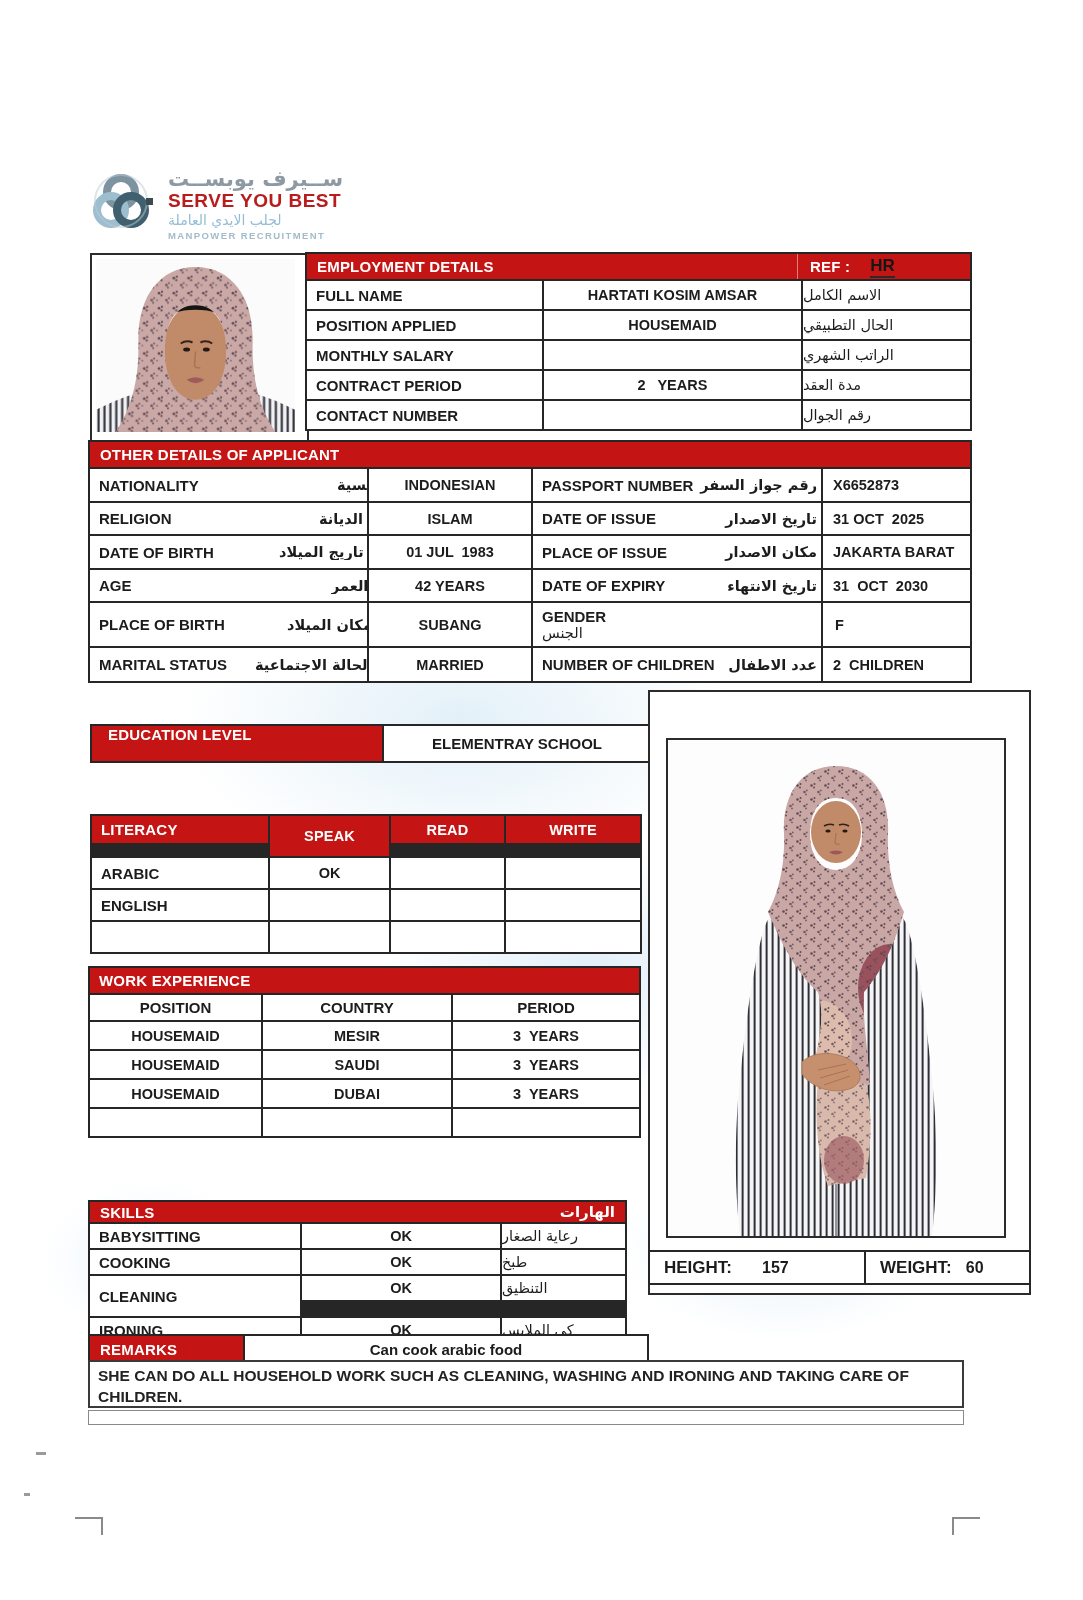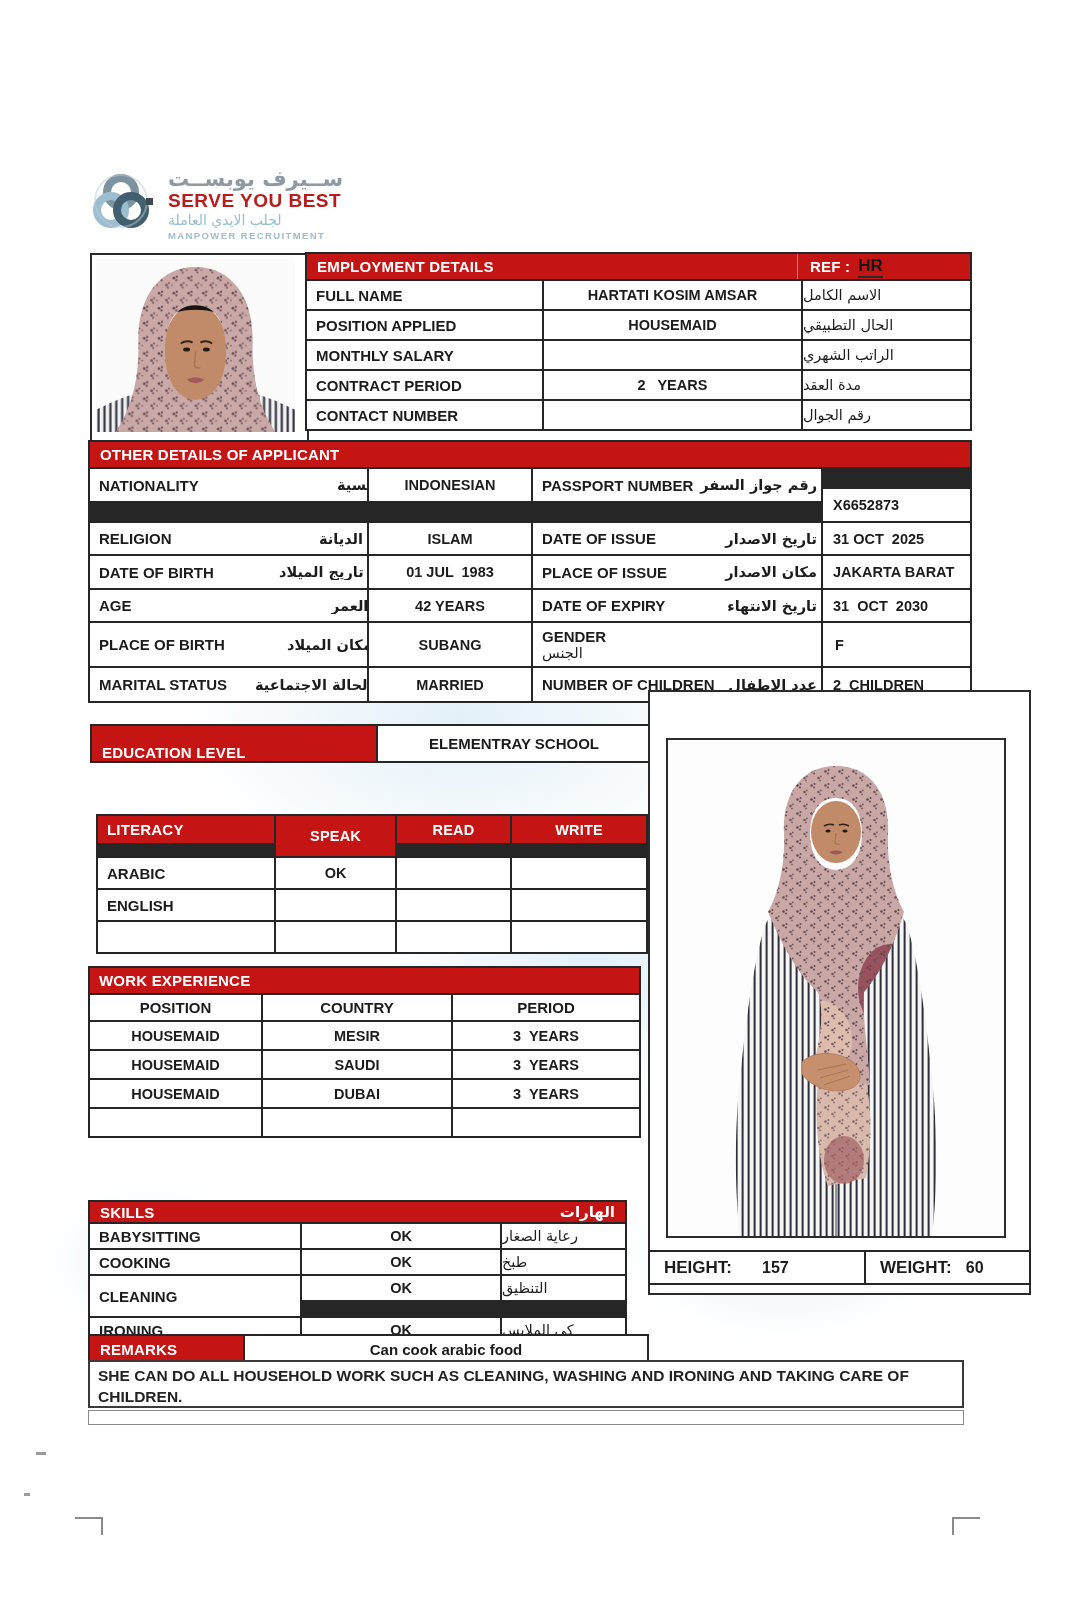--- a/index.html
+++ b/index.html
@@ -88,21 +88,21 @@
       <path d="M101,92 L100,106 Q101,109 106,108" stroke="#a87550" stroke-width="1.5" fill="none"></path>
       <path d="M92,120 Q101,115 110,120 Q101,127 92,120 Z" fill="#a05a5e"></path>
     </svg>
   </div>
 
   <div class="tbl" style="left:305px;top:252px;width:663px;grid-template-columns:235px 1fr 167px;">
     <div class="red split" style="grid-column:1/-1;height:25px;padding:0 10px;">
       <span class="hdr-txt">EMPLOYMENT DETAILS</span>
       <span style="display:flex;align-items:center;gap:8px;border-left:1px solid rgba(255,255,255,.45);padding-left:12px;height:100%;min-width:150px;">
         <span class="hdr-txt">REF :</span>
-        <span style="color:#161616;font-weight:bold;font-size:17px;border-bottom:2px solid #2a2a2a;">HR</span>
+        <span style="color:#161616;font-weight:bold;font-size:17px;border-bottom:2px solid #2a2a2a;margin-left:12px;">HR</span>
       </span>
     </div>
     <div class="lab" style="height:28px;">FULL NAME</div>
     <div class="val" style="height:28px;">HARTATI KOSIM AMSAR</div>
     <div class="ar" style="height:28px;">الاسم الكامل</div>
     <div class="lab" style="height:28px;">POSITION APPLIED</div>
     <div class="val" style="height:28px;">HOUSEMAID</div>
     <div class="ar" style="height:28px;">الحال التطبيقي</div>
     <div class="lab" style="height:28px;">MONTHLY SALARY</div>
     <div class="val" style="height:28px;"></div>
@@ -122,21 +122,21 @@
 
     <div class="lab split" style="height:32px;padding-right:0;">
       <span>NATIONALITY</span>
       <span class="arclip" style="width:30px;">الجنسية</span>
     </div>
     <div class="val" style="height:32px;">INDONESIAN</div>
     <div class="lab split" style="height:32px;">
       <span>PASSPORT NUMBER</span>
       <span class="ar" style="padding-right:4px;">رقم جواز السفر</span>
     </div>
-    <div class="val" style="height:32px;justify-content:flex-start;padding-left:10px;margin-top:20px;">X6652873</div>
+    <div class="val" style="height:32px;justify-content:flex-start;padding-left:10px;">X6652873</div>
 
     <div class="lab split" style="height:31px;padding-right:0;">
       <span>RELIGION</span>
       <span class="arclip" style="width:48px;">الديانة</span>
     </div>
     <div class="val" style="height:31px;">ISLAM</div>
     <div class="lab split" style="height:31px;gap:10px;">
       <span>DATE OF ISSUE</span>
       <span class="ar" style="padding-right:4px;">تاريخ الاصدار</span>
     </div>
@@ -181,29 +181,29 @@
     </div>
     <div class="val" style="height:33px;">MARRIED</div>
     <div class="lab split" style="height:33px;">
       <span>NUMBER OF CHILDREN</span>
       <span class="ar" style="padding-right:4px;">عدد الاطفال</span>
     </div>
     <div class="val" style="height:33px;justify-content:flex-start;padding-left:10px;">2  CHILDREN</div>
   </div>
 
   <div class="abs" style="left:90px;top:724px;width:558px;height:35px;border:2px solid #262626;display:flex;background:#262626;gap:2px;">
-    <div class="red" style="width:274px;display:flex;align-items:flex-end;padding-left:10px;">
+    <div class="red" style="width:274px;display:flex;align-items:flex-start;padding-left:16px;">
       <span class="hdr-txt">EDUCATION LEVEL</span>
     </div>
     <div style="flex:1;background:#fff;display:flex;align-items:center;justify-content:center;">
       <span style="font-size:15px;font-weight:bold;">ELEMENTRAY SCHOOL</span>
     </div>
   </div>
 
-  <div class="tbl" style="left:96px;top:814px;width:548px;grid-template-columns:176px 119px 113px 1fr;">
+  <div class="tbl" style="left:90px;top:814px;width:548px;grid-template-columns:176px 119px 113px 1fr;">
     <div class="red lab hdr-txt" style="height:27px;">LITERACY</div>
     <div class="red val hdr-txt" style="height:40px;">SPEAK</div>
     <div class="red val hdr-txt" style="height:27px;">READ</div>
     <div class="red val hdr-txt" style="height:27px;">WRITE</div>
     <div class="lab" style="height:30px;">ARABIC</div>
     <div class="val" style="height:30px;">OK</div>
     <div class="val" style="height:30px;"></div>
     <div class="val" style="height:30px;"></div>
     <div class="lab" style="height:30px;">ENGLISH</div>
     <div class="val" style="height:30px;"></div>

